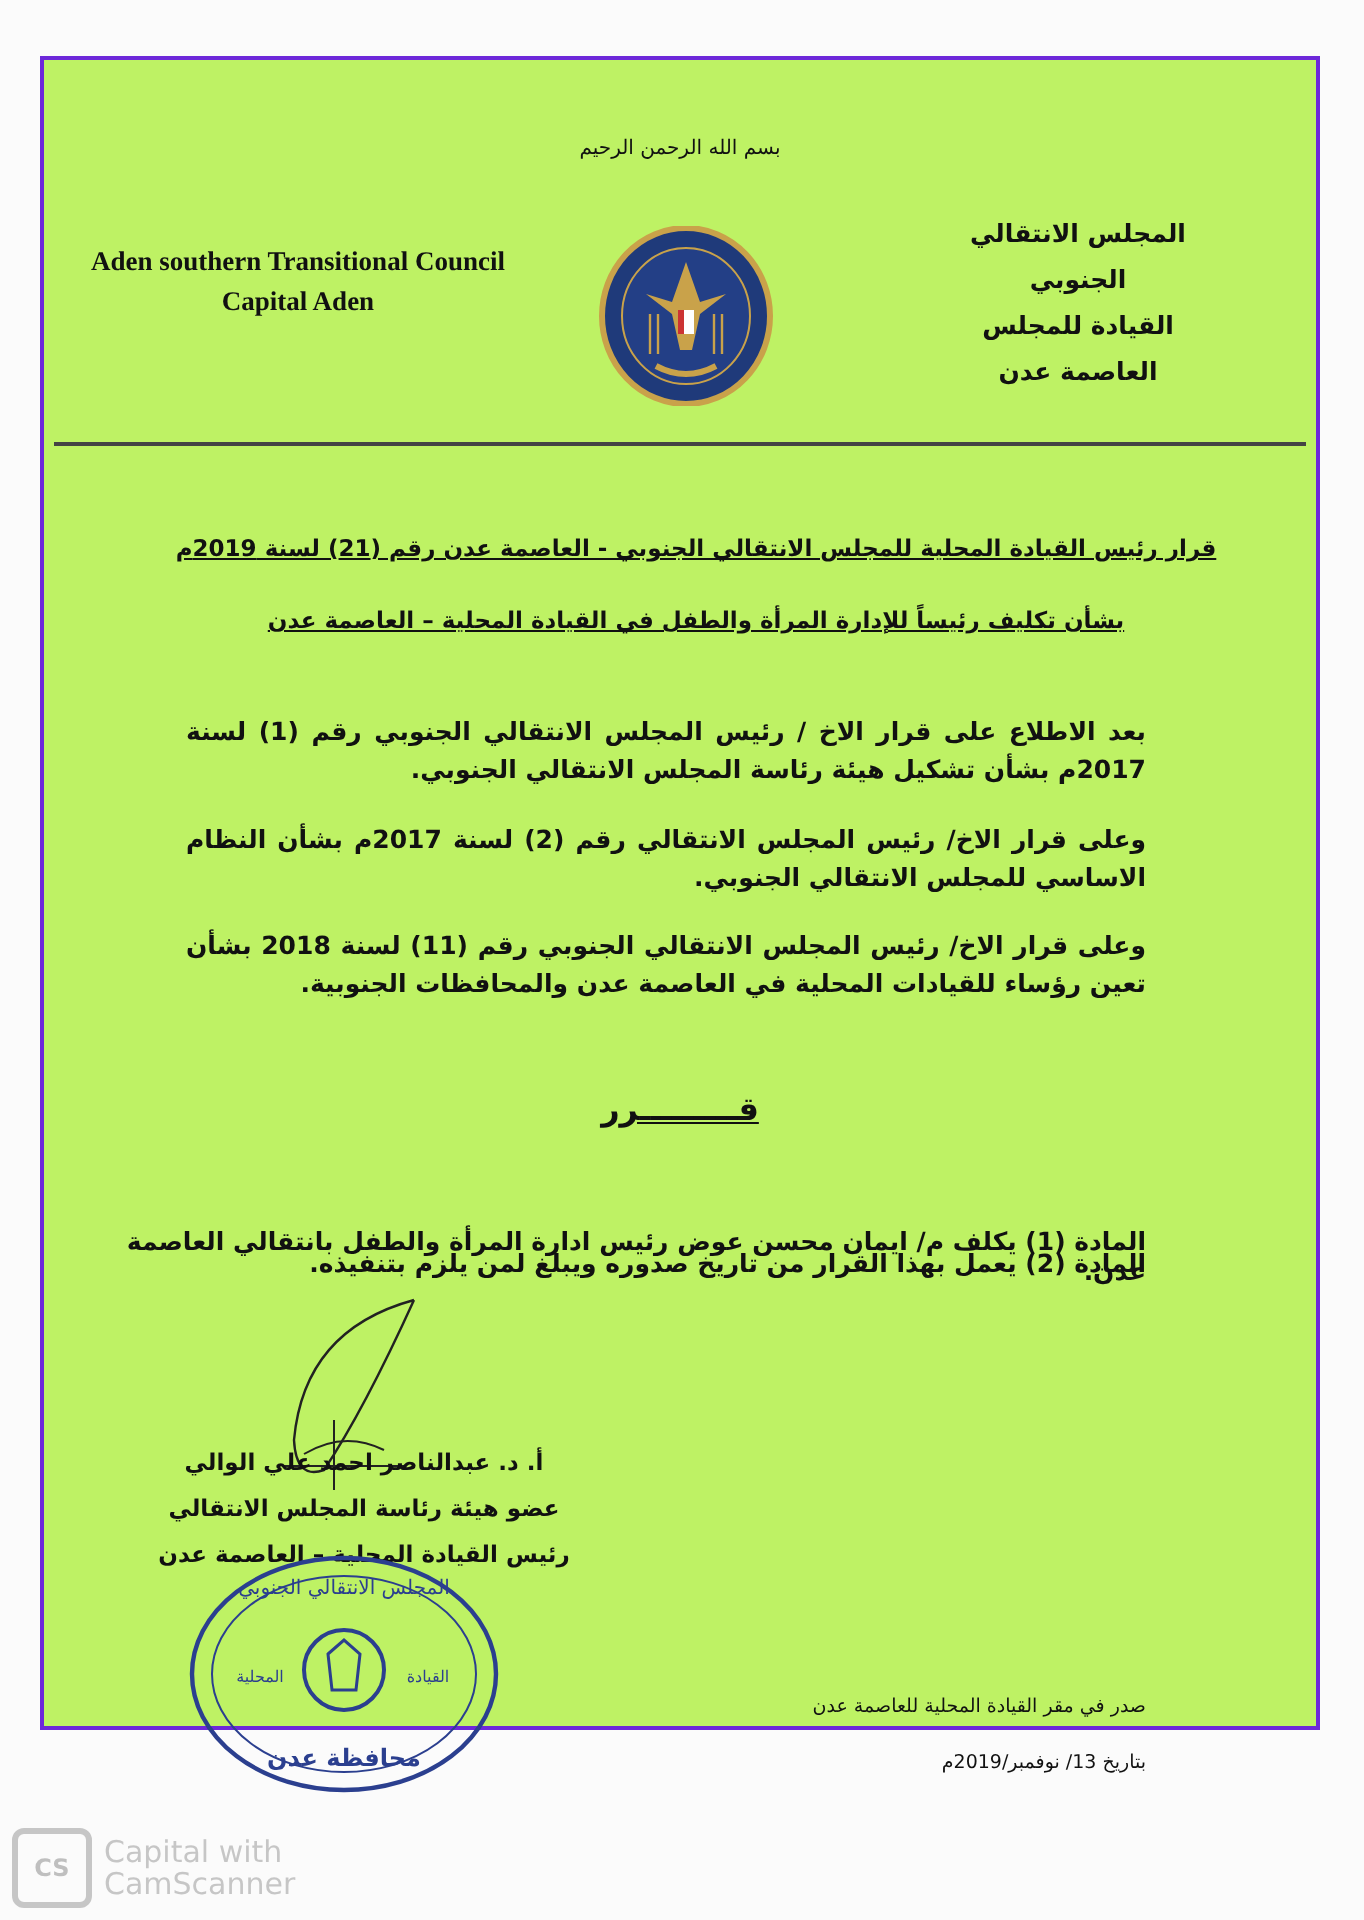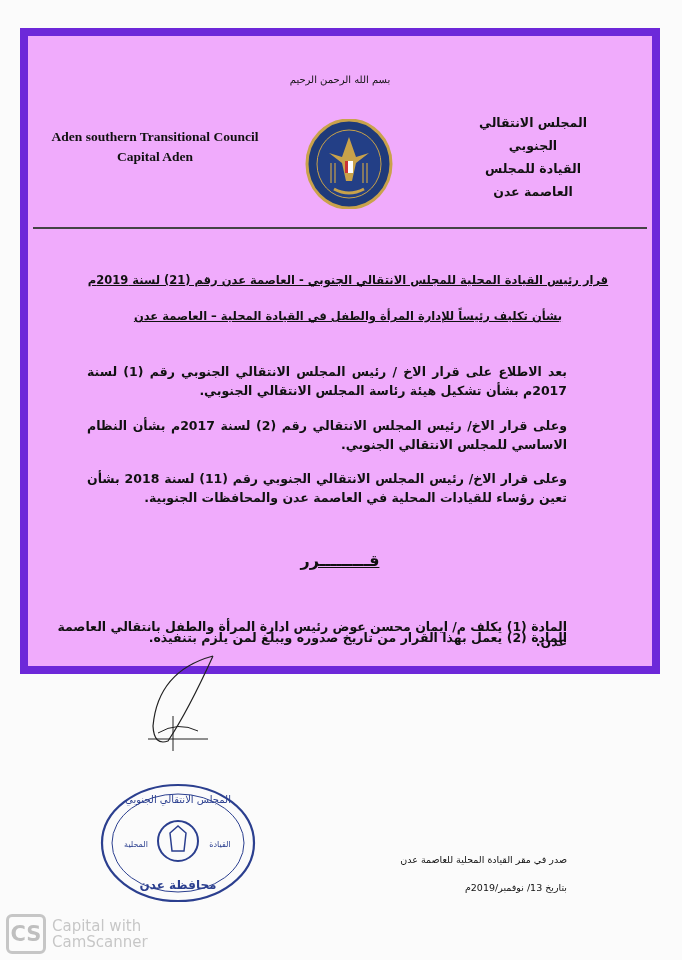--- a/index.html
+++ b/index.html
@@ -1,21 +1,21 @@
 <!DOCTYPE html>
 <html><head>
   <meta charset="utf-8">
   <style>
     * { margin: 0; padding: 0; box-sizing: border-box; }
     html, body { width: 682px; height: 960px; background: #fbfbfb; overflow: hidden; }
     body { position: relative; font-family: "DejaVu Sans", sans-serif; color: #111; }
 
     .frame {
-      position: absolute; left: 20px; top: 28px; width: 640px; height: 646px;
-      border: 8px solid #6d28d9; background: #f0abfc;
+      position: absolute; left: 20px; top: 28px; width: 640px; height: 837px;
+      border: 2px solid #6d28d9; background: #bef264;
     }
 
     .basmala {
       position: absolute; left: 0; right: 0; top: 38px; text-align: center;
       font-family: "DejaVu Serif", serif; font-size: 10px; direction: rtl;
     }
 
     .header-en {
       position: absolute; left: 12px; top: 91px; width: 230px; text-align: center;
       font-family: "Liberation Serif", serif; font-weight: bold; font-size: 13.5px; line-height: 20px;
@@ -74,21 +74,21 @@
       font-size: 9.5px; line-height: 28px;
     }
 
     .watermark {
       position: absolute; left: 6px; top: 912px; width: 180px; height: 44px;
       display: flex; align-items: center; gap: 6px; opacity: 0.45;
     }
     .cs-logo {
       width: 40px; height: 40px; border: 3px solid #888; border-radius: 6px;
       display: flex; align-items: center; justify-content: center;
-      font-family: "DejaVu Sans", sans-serif; font-weight: bold; font-size: 21px; color: #777;
+      font-family: "DejaVu Sans", sans-serif; font-weight: bold; font-size: 12px; color: #777;
     }
     .cs-text { font-family: "DejaVu Sans", sans-serif; font-size: 15px; line-height: 16px; color: #888; }
   </style>
 </head>
 <body>
 
 <div class="frame">
 
   <div class="basmala">بسم الله الرحمن الرحيم</div>
 
@@ -134,20 +134,25 @@
   </div>
   <div class="article article-2">
     <span class="label">المادة (2)</span><span> يعمل بهذا القرار من تاريخ صدوره ويبلغ لمن يلزم بتنفيذه.</span>
   </div>
 
   <svg class="signature-svg" viewBox="0 0 120 110">
     <path d="M95 5 Q40 20 35 75 Q36 95 50 90 Q70 60 95 5" fill="none" stroke="#222" stroke-width="1.2"></path>
     <path d="M30 88 L90 88 M40 82 Q60 70 80 80 M55 65 L55 100" fill="none" stroke="#222" stroke-width="1"></path>
   </svg>
 
+  <div class="sig-block">
+    <div>أ. د. عبدالناصر احمد علي الوالي</div>
+    <div>عضو هيئة رئاسة المجلس الانتقالي</div>
+    <div>رئيس القيادة المحلية – العاصمة عدن</div>
+  </div>
 
   <svg class="stamp" viewBox="0 0 160 125">
     <ellipse cx="80" cy="62" rx="76" ry="58" fill="none" stroke="#2b3f8f" stroke-width="2.2"></ellipse>
     <ellipse cx="80" cy="62" rx="66" ry="49" fill="none" stroke="#2b3f8f" stroke-width="1"></ellipse>
     <circle cx="80" cy="60" r="20" fill="none" stroke="#2b3f8f" stroke-width="2"></circle>
     <path d="M72 52 L80 45 L88 52 L86 70 L74 70 Z" fill="none" stroke="#2b3f8f" stroke-width="1.5"></path>
     <text x="80" y="22" text-anchor="middle" font-size="10" fill="#2b3f8f" font-family="DejaVu Sans, sans-serif" direction="rtl">المجلس الانتقالي الجنوبي</text>
     <text x="38" y="66" text-anchor="middle" font-size="8" fill="#2b3f8f" font-family="DejaVu Sans, sans-serif" direction="rtl">المحلية</text>
     <text x="122" y="66" text-anchor="middle" font-size="8" fill="#2b3f8f" font-family="DejaVu Sans, sans-serif" direction="rtl">القيادة</text>
     <text x="80" y="108" text-anchor="middle" font-size="12" font-weight="bold" fill="#2b3f8f" font-family="DejaVu Sans, sans-serif" direction="rtl">محافظة عدن</text>

